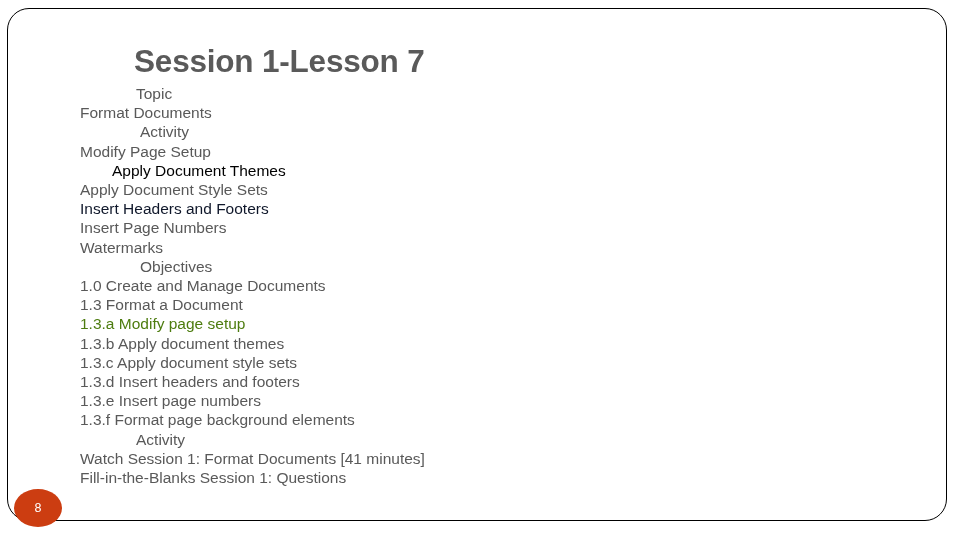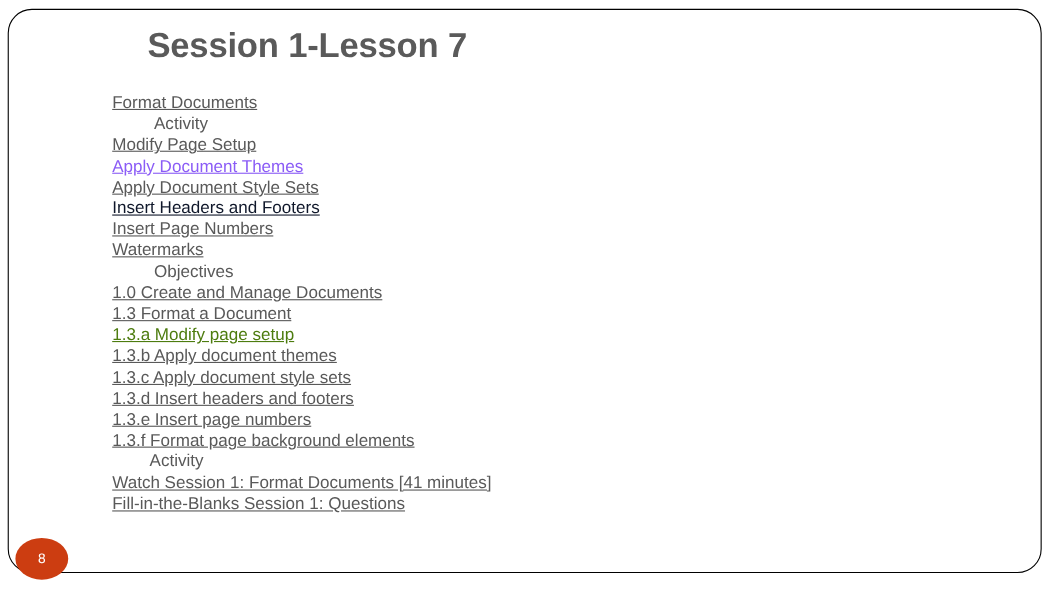--- a/index.html
+++ b/index.html
@@ -49,21 +49,21 @@
     width: 960px;
   }
   .outline-line {
     color: #595959;
     font-size: 15.5px;
     line-height: 19.2px;
     white-space: nowrap;
   }
   .lvl-a { padding-left: 136px; }   
   .lvl-b { padding-left: 140px; }   
-  .lvl-c { padding-left: 102px; text-decoration: underline; }   
+  .lvl-c { padding-left: 80px; }   
 
   #page-badge {
     position: absolute;
     left: 14px;
     top: 489px;
     width: 48px;
     height: 38px;
     border-radius: 50%;
     display: flex;
     align-items: center;
@@ -73,27 +73,28 @@
     font-weight: normal;
   }
 </style>
 </head>
 <body>
 
 <div id="slide" style="background: rgb(255, 255, 255);">
 
   <div id="slide-frame" style="border-color: rgb(0, 0, 0);"></div>
 
-  <div id="slide-title" style="color: rgb(90, 90, 90);">Session 1-Lesson 7</div>
+  <div id="slide-title" style="color: rgb(90, 90, 90); margin-top: 20px;">Session 1-Lesson 7</div>
 
   <div id="outline">
+      <div class="outline-line lvl-a" style="color: rgb(89, 89, 89);">Topic</div>
       <div class="outline-line lvl-c" style="color: rgb(89, 89, 89);">Format Documents</div>
       <div class="outline-line lvl-b" style="color: rgb(89, 89, 89);">Activity</div>
       <div class="outline-line lvl-c" style="color: rgb(89, 89, 89);">Modify Page Setup</div>
-      <div class="outline-line lvl-c" style="color: #8b5cf6;">Apply Document Themes</div>
+      <div class="outline-line lvl-c" style="color: #000000; margin-left: 32px;">Apply Document Themes</div>
       <div class="outline-line lvl-c" style="color: rgb(89, 89, 89);">Apply Document Style Sets</div>
       <div class="outline-line lvl-c" style="color: #0f172a;">Insert Headers and Footers</div>
       <div class="outline-line lvl-c" style="color: rgb(89, 89, 89);">Insert Page Numbers</div>
       <div class="outline-line lvl-c" style="color: rgb(89, 89, 89);">Watermarks</div>
       <div class="outline-line lvl-b" style="color: rgb(89, 89, 89);">Objectives</div>
       <div class="outline-line lvl-c" style="color: rgb(89, 89, 89);">1.0 Create and Manage Documents</div>
       <div class="outline-line lvl-c" style="color: rgb(89, 89, 89);">1.3 Format a Document</div>
       <div class="outline-line lvl-c" style="color: #4d7c0f;">1.3.a Modify page setup</div>
       <div class="outline-line lvl-c" style="color: rgb(89, 89, 89);">1.3.b Apply document themes</div>
       <div class="outline-line lvl-c" style="color: rgb(89, 89, 89);">1.3.c Apply document style sets</div>

